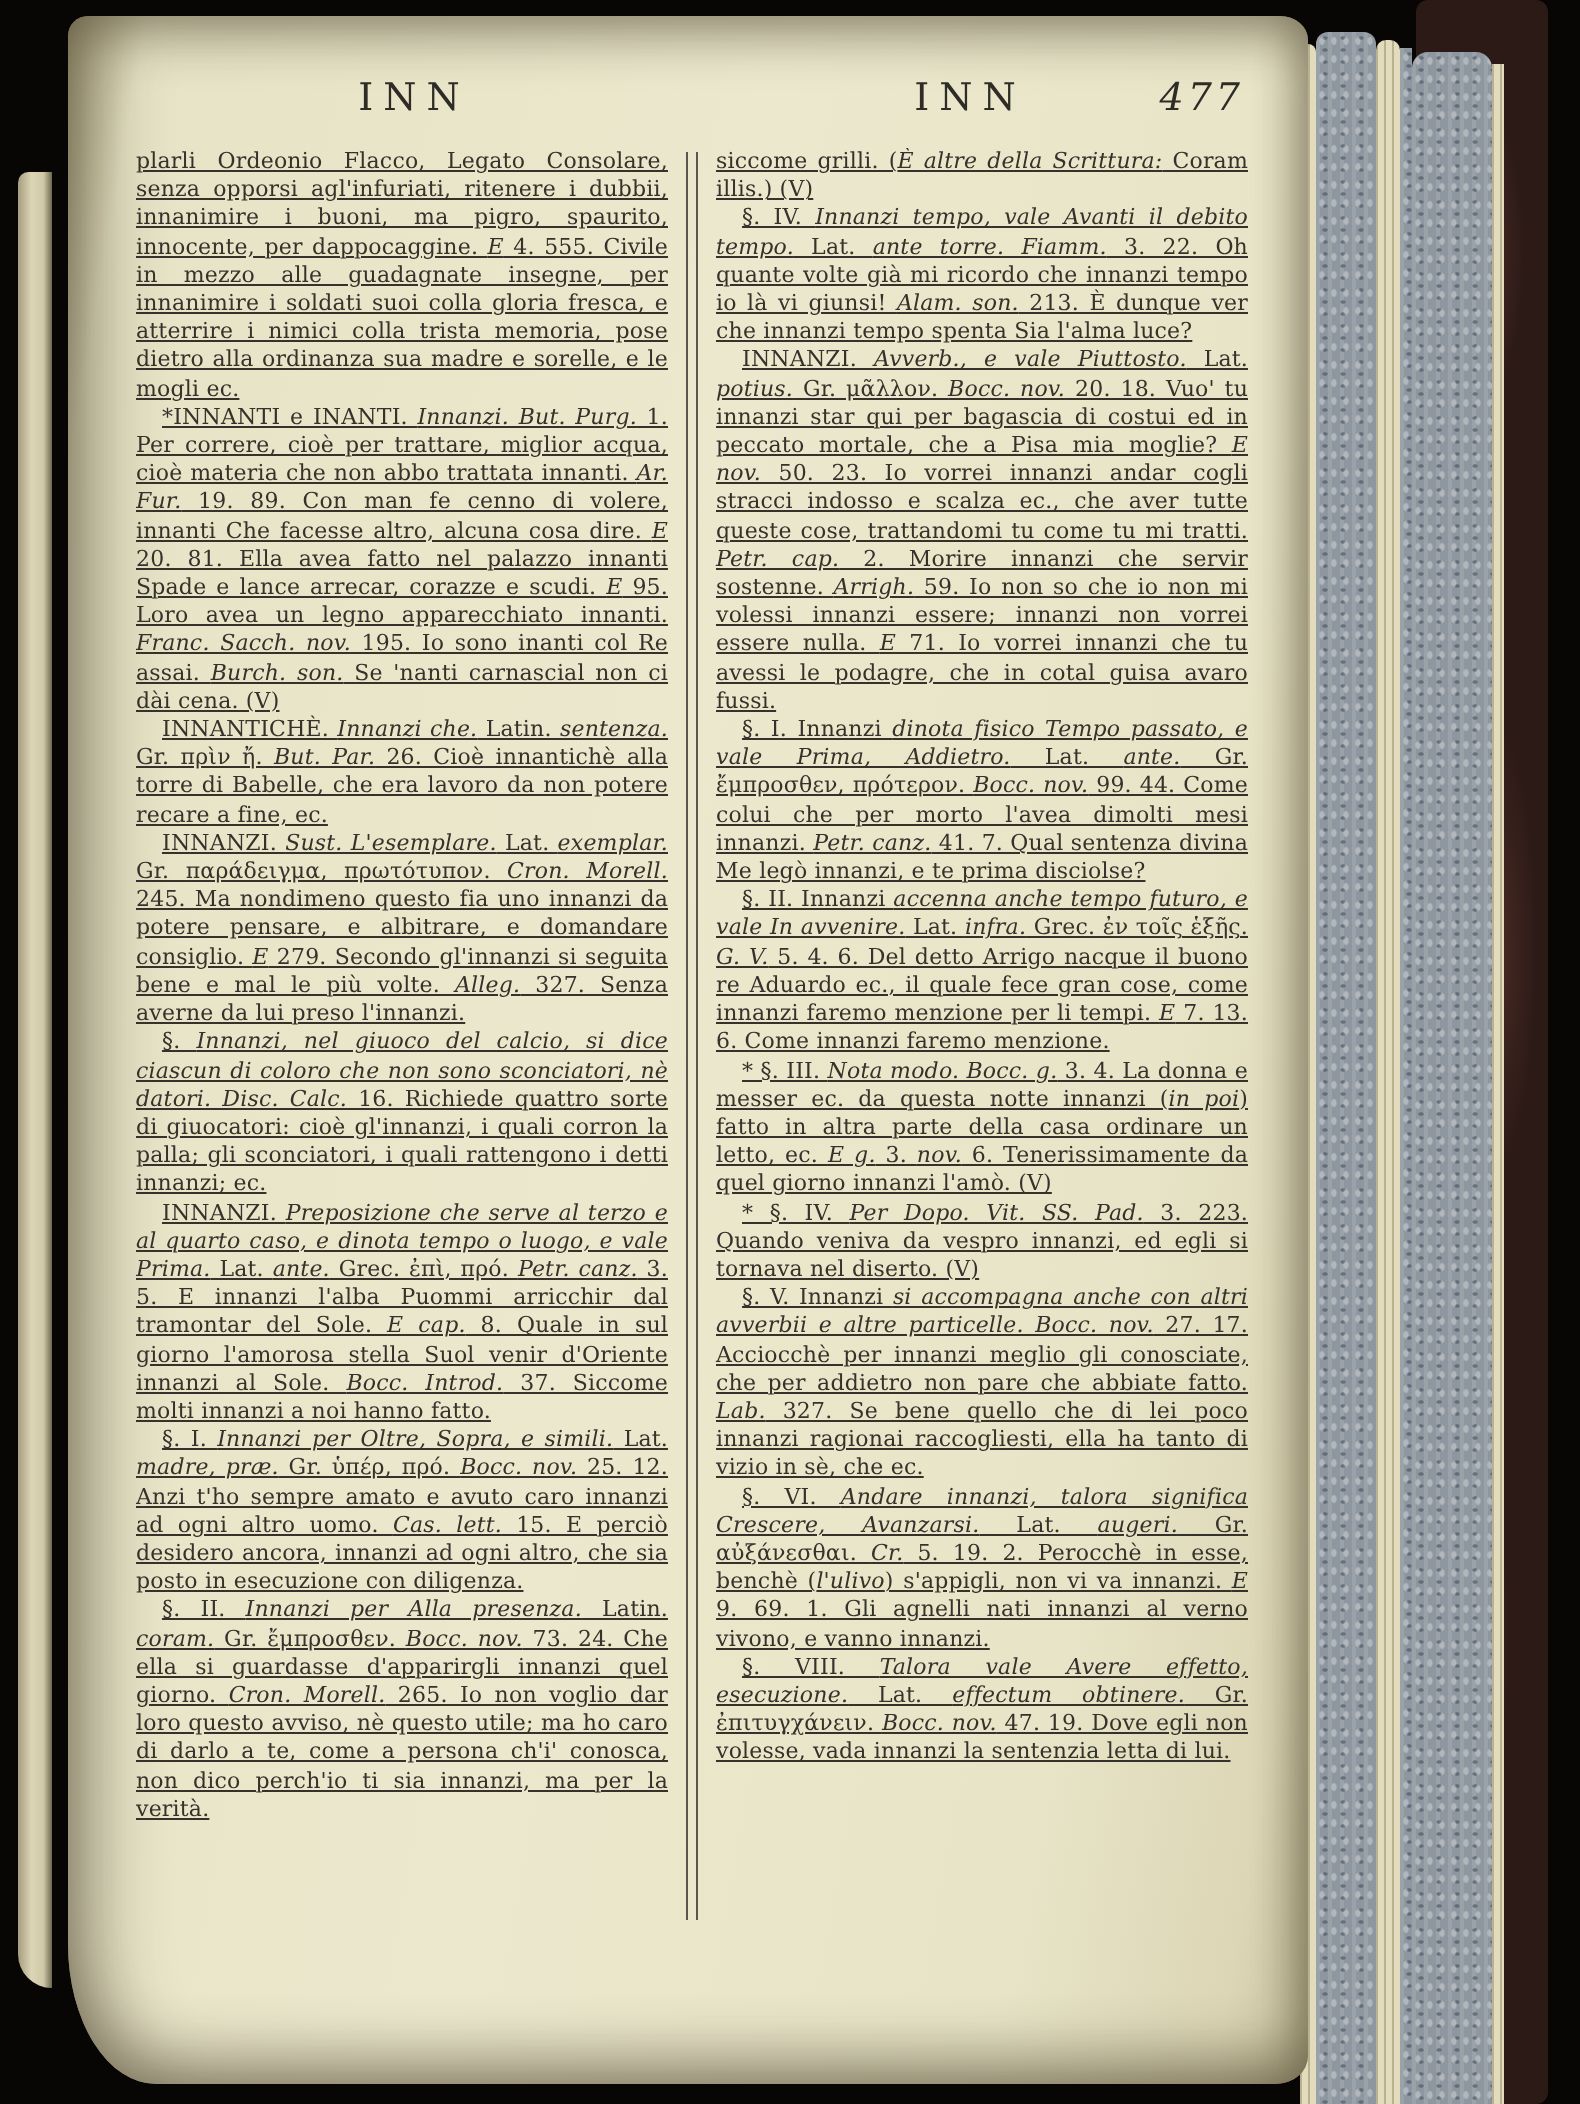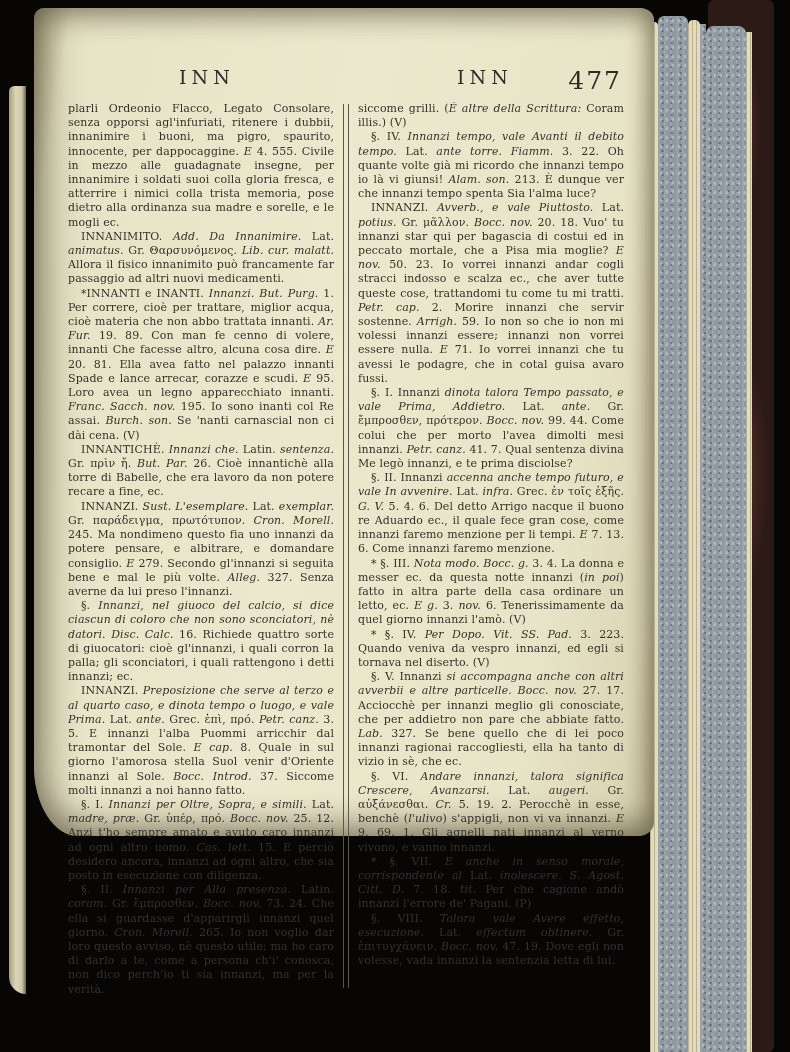--- a/index.html
+++ b/index.html
@@ -30,36 +30,36 @@
   .s4{width:6px;margin-top:12px;}
   .s5{width:40px;margin-top:14px;border-radius:8px 8px 0 0;}
   .s6{width:6px;margin-top:20px;}
 
   
   .left-sliver{position:absolute;left:9px;top:86px;width:17px;height:908px;
     background:linear-gradient(90deg,#a59d7e 0%,#ddd6b6 40%,#cfc8a8 75%,#6d6750 100%);
     border-radius:8px 0 0 26px;}
 
   
-  .page{position:absolute;left:34px;top:8px;width:620px;height:828px;
+  .page{position:absolute;left:34px;top:8px;width:620px;height:1034px;
     background:linear-gradient(100deg,#beb694 0%,#e7e3c6 5%,#ece8cd 45%,#e8e4c7 80%,#dcd6b6 94%,#c9c2a0 100%);
     box-shadow:inset 0 14px 22px rgba(60,50,30,.25), inset 0 -18px 26px rgba(60,50,30,.30),
       inset 22px 0 30px rgba(70,60,35,.28), inset -10px 0 18px rgba(90,80,50,.25);
     border-radius:10px 14px 16px 44px / 10px 12px 14px 70px;
-    box-sizing:border-box;padding:58px 30px 0 34px;color:#33312a;}
+    box-sizing:border-box;padding:30px 30px 0 34px;color:#33312a;}
 
   .page-header{display:flex;align-items:baseline;height:30px;margin-bottom:6px;}
   .hcell{flex:1;display:flex;justify-content:center;position:relative;}
   .running-title{font-size:19px;letter-spacing:5px;color:#2e2c26;}
-  .page-num{position:absolute;right:2px;top:0;font-size:25px;letter-spacing:2px;color:#2e2c26;}
+  .page-num{position:absolute;right:2px;top:0;font-size:19px;letter-spacing:2px;color:#2e2c26;font-style:italic;}
 
   .text-block{display:flex;height:900px;overflow:hidden;}
   .col{flex:1;text-align:justify;font-size:11px;line-height:14.2px;color:#34322b;
     letter-spacing:.1px;hyphens:auto;-webkit-hyphens:auto;}
-  .col p{margin:0;text-indent:13px;}
+  .col p{margin:0;text-indent:13px;text-decoration:underline;}
   .col p.cont{text-indent:0;}
   .col-divider{width:4px;border-left:1px solid #5a564c;border-right:1px solid #5a564c;
     margin:2px 9px 14px 9px;}
   .it{font-style:italic;}
 </style>
 </head>
 <body>
 
 <div class="scene">
 
@@ -84,39 +84,37 @@
       </div>
       <div class="hcell">
         <span class="running-title">INN</span>
         <span class="page-num">477</span>
       </div>
     </div>
 
     <div class="text-block">
       <div class="col">
           <p class="cont">plarli Ordeonio Flacco, Legato Consolare, senza opporsi agl'infuriati, ritenere i dubbii, innanimire i buoni, ma pigro, spaurito, innocente, per dappocaggine. <span class="it">E</span> 4. 555. Civile in mezzo alle guadagnate insegne, per innanimire i soldati suoi colla gloria fresca, e atterrire i nimici colla trista memoria, pose dietro alla ordinanza sua madre e sorelle, e le mogli ec.</p>
-          <p>INNANIMITO. <span class="it">Add. Da Innanimire.</span> Lat. <span class="it">animatus.</span> Gr. Θαρσυνόμενος. <span class="it">Lib. cur. malatt.</span> Allora il fisico innanimito può francamente far passaggio ad altri nuovi medicamenti.</p>
           <p>*INNANTI e INANTI. <span class="it">Innanzi. But. Purg.</span> 1. Per correre, cioè per trattare, miglior acqua, cioè materia che non abbo trattata innanti. <span class="it">Ar. Fur.</span> 19. 89. Con man fe cenno di volere, innanti Che facesse altro, alcuna cosa dire. <span class="it">E</span> 20. 81. Ella avea fatto nel palazzo innanti Spade e lance arrecar, corazze e scudi. <span class="it">E</span> 95. Loro avea un legno apparecchiato innanti. <span class="it">Franc. Sacch. nov.</span> 195. Io sono inanti col Re assai. <span class="it">Burch. son.</span> Se 'nanti carnascial non ci dài cena. (V)</p>
           <p>INNANTICHÈ. <span class="it">Innanzi che.</span> Latin. <span class="it">sentenza.</span> Gr. πρὶν ἤ. <span class="it">But. Par.</span> 26. Cioè innantichè alla torre di Babelle, che era lavoro da non potere recare a fine, ec.</p>
           <p>INNANZI. <span class="it">Sust. L'esemplare.</span> Lat. <span class="it">exemplar.</span> Gr. παράδειγμα, πρωτότυπον. <span class="it">Cron. Morell.</span> 245. Ma nondimeno questo fia uno innanzi da potere pensare, e albitrare, e domandare consiglio. <span class="it">E</span> 279. Secondo gl'innanzi si seguita bene e mal le più volte. <span class="it">Alleg.</span> 327. Senza averne da lui preso l'innanzi.</p>
           <p>§. <span class="it">Innanzi, nel giuoco del calcio, si dice ciascun di coloro che non sono sconciatori, nè datori. Disc. Calc.</span> 16. Richiede quattro sorte di giuocatori: cioè gl'innanzi, i quali corron la palla; gli sconciatori, i quali rattengono i detti innanzi; ec.</p>
           <p>INNANZI. <span class="it">Preposizione che serve al terzo e al quarto caso, e dinota tempo o luogo, e vale Prima.</span> Lat. <span class="it">ante.</span> Grec. ἐπὶ, πρό. <span class="it">Petr. canz.</span> 3. 5. E innanzi l'alba Puommi arricchir dal tramontar del Sole. <span class="it">E cap.</span> 8. Quale in sul giorno l'amorosa stella Suol venir d'Oriente innanzi al Sole. <span class="it">Bocc. Introd.</span> 37. Siccome molti innanzi a noi hanno fatto.</p>
           <p>§. I. <span class="it">Innanzi per Oltre, Sopra, e simili.</span> Lat. <span class="it">madre, præ.</span> Gr. ὑπέρ, πρό. <span class="it">Bocc. nov.</span> 25. 12. Anzi t'ho sempre amato e avuto caro innanzi ad ogni altro uomo. <span class="it">Cas. lett.</span> 15. E perciò desidero ancora, innanzi ad ogni altro, che sia posto in esecuzione con diligenza.</p>
           <p>§. II. <span class="it">Innanzi per Alla presenza.</span> Latin. <span class="it">coram.</span> Gr. ἔμπροσθεν. <span class="it">Bocc. nov.</span> 73. 24. Che ella si guardasse d'apparirgli innanzi quel giorno. <span class="it">Cron. Morell.</span> 265. Io non voglio dar loro questo avviso, nè questo utile; ma ho caro di darlo a te, come a persona ch'i' conosca, non dico perch'io ti sia innanzi, ma per la verità.</p>
         </div>
       <div class="col-divider"></div>
       <div class="col">
           <p class="cont">siccome grilli. (<span class="it">È altre della Scrittura:</span> Coram illis.) (V)</p>
           <p>§. IV. <span class="it">Innanzi tempo, vale Avanti il debito tempo.</span> Lat. <span class="it">ante torre. Fiamm.</span> 3. 22. Oh quante volte già mi ricordo che innanzi tempo io là vi giunsi! <span class="it">Alam. son.</span> 213. È dunque ver che innanzi tempo spenta Sia l'alma luce?</p>
           <p>INNANZI. <span class="it">Avverb., e vale Piuttosto.</span> Lat. <span class="it">potius.</span> Gr. μᾶλλον. <span class="it">Bocc. nov.</span> 20. 18. Vuo' tu innanzi star qui per bagascia di costui ed in peccato mortale, che a Pisa mia moglie? <span class="it">E nov.</span> 50. 23. Io vorrei innanzi andar cogli stracci indosso e scalza ec., che aver tutte queste cose, trattandomi tu come tu mi tratti. <span class="it">Petr. cap.</span> 2. Morire innanzi che servir sostenne. <span class="it">Arrigh.</span> 59. Io non so che io non mi volessi innanzi essere; innanzi non vorrei essere nulla. <span class="it">E</span> 71. Io vorrei innanzi che tu avessi le podagre, che in cotal guisa avaro fussi.</p>
-          <p>§. I. Innanzi <span class="it">dinota talora Tempo passato, e vale Prima, Addietro.</span> Lat. <span class="it">ante.</span> Gr. ἔμπροσθεν, πρότερον. <span class="it">Bocc. nov.</span> 99. 44. Come colui che per morto l'avea dimolti mesi innanzi. <span class="it">Petr. canz.</span> 41. 7. Qual sentenza divina Me legò innanzi, e te prima disciolse?</p>
+          <p>§. I. Innanzi <span class="it">dinota fisico Tempo passato, e vale Prima, Addietro.</span> Lat. <span class="it">ante.</span> Gr. ἔμπροσθεν, πρότερον. <span class="it">Bocc. nov.</span> 99. 44. Come colui che per morto l'avea dimolti mesi innanzi. <span class="it">Petr. canz.</span> 41. 7. Qual sentenza divina Me legò innanzi, e te prima disciolse?</p>
           <p>§. II. Innanzi <span class="it">accenna anche tempo futuro, e vale In avvenire.</span> Lat. <span class="it">infra.</span> Grec. ἐν τοῖς ἑξῆς. <span class="it">G. V.</span> 5. 4. 6. Del detto Arrigo nacque il buono re Aduardo ec., il quale fece gran cose, come innanzi faremo menzione per li tempi. <span class="it">E</span> 7. 13. 6. Come innanzi faremo menzione.</p>
           <p>* §. III. <span class="it">Nota modo. Bocc. g.</span> 3. 4. La donna e messer ec. da questa notte innanzi (<span class="it">in poi</span>) fatto in altra parte della casa ordinare un letto, ec. <span class="it">E g.</span> 3. <span class="it">nov.</span> 6. Tenerissimamente da quel giorno innanzi l'amò. (V)</p>
           <p>* §. IV. <span class="it">Per Dopo. Vit. SS. Pad.</span> 3. 223. Quando veniva da vespro innanzi, ed egli si tornava nel diserto. (V)</p>
           <p>§. V. Innanzi <span class="it">si accompagna anche con altri avverbii e altre particelle. Bocc. nov.</span> 27. 17. Acciocchè per innanzi meglio gli conosciate, che per addietro non pare che abbiate fatto. <span class="it">Lab.</span> 327. Se bene quello che di lei poco innanzi ragionai raccogliesti, ella ha tanto di vizio in sè, che ec.</p>
           <p>§. VI. <span class="it">Andare innanzi, talora significa Crescere, Avanzarsi.</span> Lat. <span class="it">augeri.</span> Gr. αὐξάνεσθαι. <span class="it">Cr.</span> 5. 19. 2. Perocchè in esse, benchè (<span class="it">l'ulivo</span>) s'appigli, non vi va innanzi. <span class="it">E</span> 9. 69. 1. Gli agnelli nati innanzi al verno vivono, e vanno innanzi.</p>
-          <p>* §. VII. <span class="it">E anche in senso morale, corrispondente al</span> Lat. <span class="it">inolescere. S. Agost. Citt. D.</span> 7. 18. <span class="it">tit.</span> Per che cagione andò innanzi l'errore de' Pagani. (P)</p>
           <p>§. VIII. <span class="it">Talora vale Avere effetto, esecuzione.</span> Lat. <span class="it">effectum obtinere.</span> Gr. ἐπιτυγχάνειν. <span class="it">Bocc. nov.</span> 47. 19. Dove egli non volesse, vada innanzi la sentenzia letta di lui.</p>
         </div>
     </div>
 
   </div>
 </div>
 
 </body></html>

